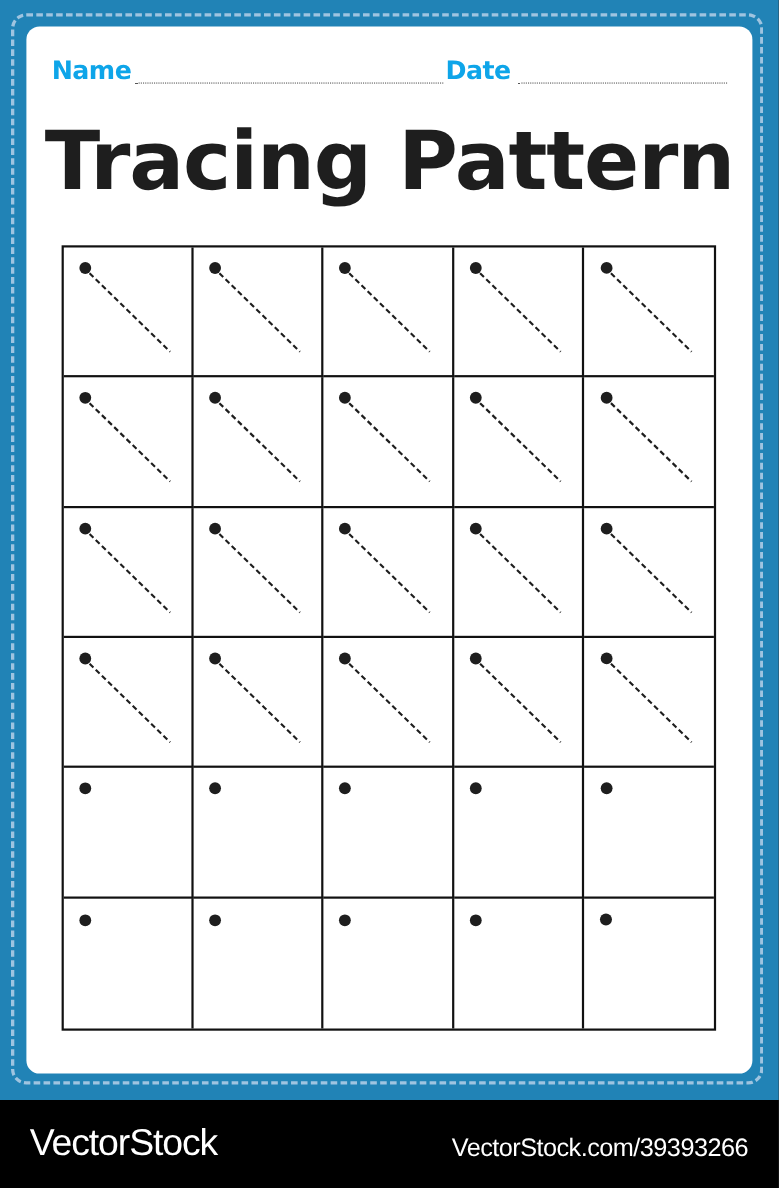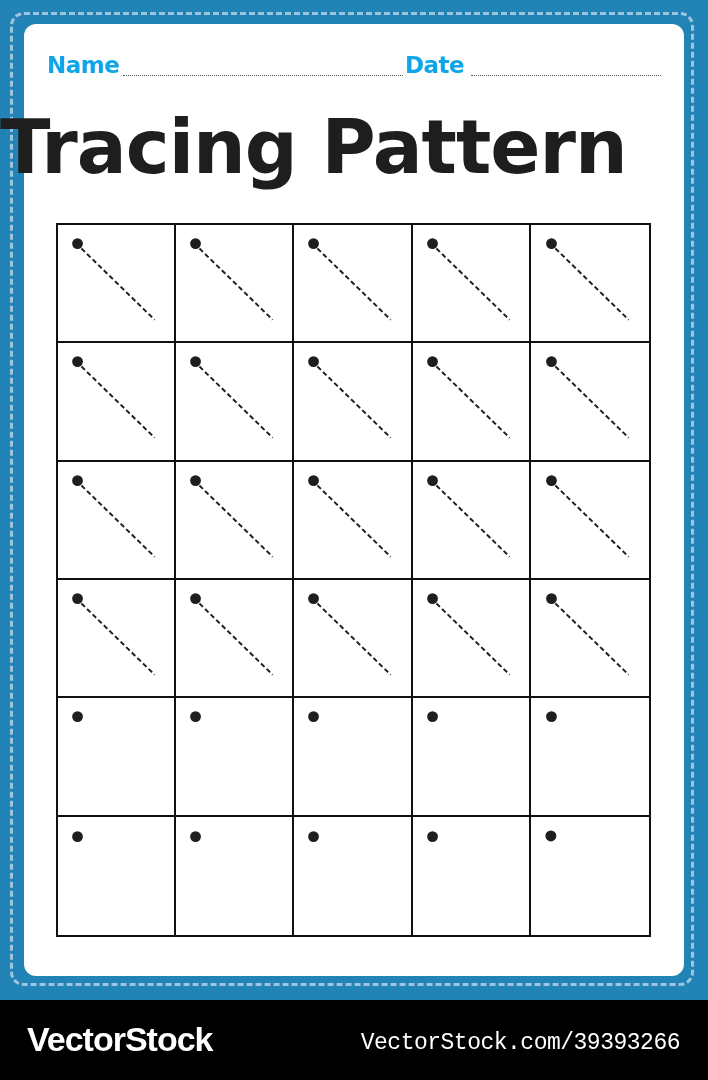--- a/index.html
+++ b/index.html
@@ -3,29 +3,29 @@
 <meta charset="utf-8">
 <style>
   html,body{margin:0;padding:0;}
   body{width:708px;height:1080px;position:relative;background:#000;overflow:hidden;font-family:"DejaVu Sans",sans-serif;}
   .bg{position:absolute;left:0;top:0;width:708px;height:1000px;background:#2183b6;}
   .stitch{position:absolute;left:10px;top:12px;width:684px;height:974px;border:3px dashed #9fc4e0;border-radius:14px;box-sizing:border-box;}
   .card{position:absolute;left:24px;top:24px;width:660px;height:952px;background:#fff;border-radius:12px;}
   .row-nd{position:absolute;left:47px;top:52px;width:614px;height:28px;}
   .lbl{position:absolute;top:0;font-weight:bold;font-size:23px;color:#0ea5e9;letter-spacing:-0.5px;}
   .dots{position:absolute;top:23px;border-bottom:1px dotted #555;height:0;}
-  .title{position:absolute;left:0;top:104px;width:708px;text-align:left;font-weight:bold;font-size:74px;color:#1e1e1e;letter-spacing:-1px;}
+  .title{position:absolute;left:0;top:104px;width:708px;text-align:center;font-weight:bold;font-size:74px;color:#1e1e1e;letter-spacing:-1px;}
   .grid{position:absolute;left:56px;top:223px;width:595px;height:714px;display:grid;grid-template-columns:repeat(5,1fr);grid-template-rows:repeat(6,1fr);border:2px solid #111;box-sizing:border-box;}
   .cell{position:relative;border-right:2px solid #111;border-bottom:2px solid #111;}
   .cell:nth-child(5n){border-right:none;}
   .cell:nth-last-child(-n+5){border-bottom:none;}
   .cell svg{position:absolute;left:0;top:0;width:100%;height:100%;}
   .footer{position:absolute;left:0;top:1000px;width:708px;height:80px;background:#000;color:#fff;}
-  .brand{position:absolute;left:27px;top:20px;font-size:34px;font-family:"Liberation Sans",sans-serif;letter-spacing:-1px;font-weight:bold;}
-  .url{position:absolute;right:28px;top:30px;font-size:23px;font-family:Liberation Mono, monospace;letter-spacing:-0.5px;}
+  .brand{position:absolute;left:27px;top:20px;font-size:34px;font-family:"Liberation Sans",sans-serif;letter-spacing:-1px;}
+  .url{position:absolute;right:28px;top:30px;font-size:23px;font-family:Liberation Sans, sans-serif;letter-spacing:-0.5px;}
 </style>
 </head>
 <body>
 
 <div class="bg"></div>
 <div class="stitch"></div>
 <div class="card"></div>
 
 <div class="row-nd">
   <span class="lbl" style="left:0">Name</span>

